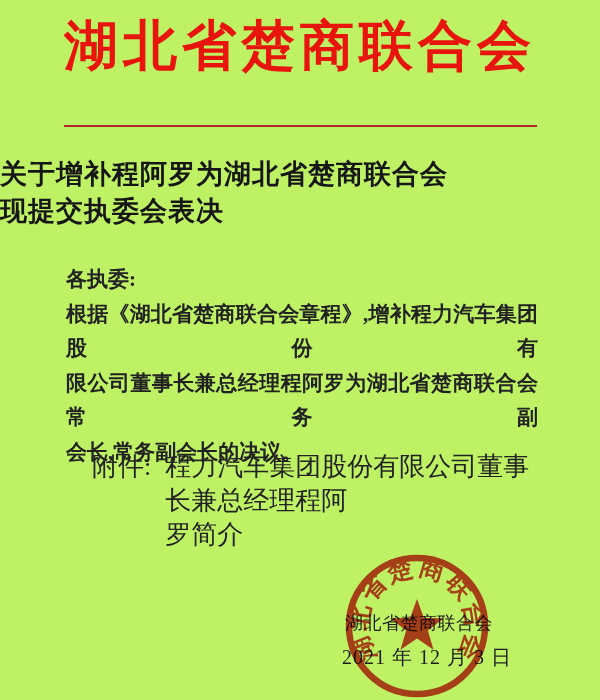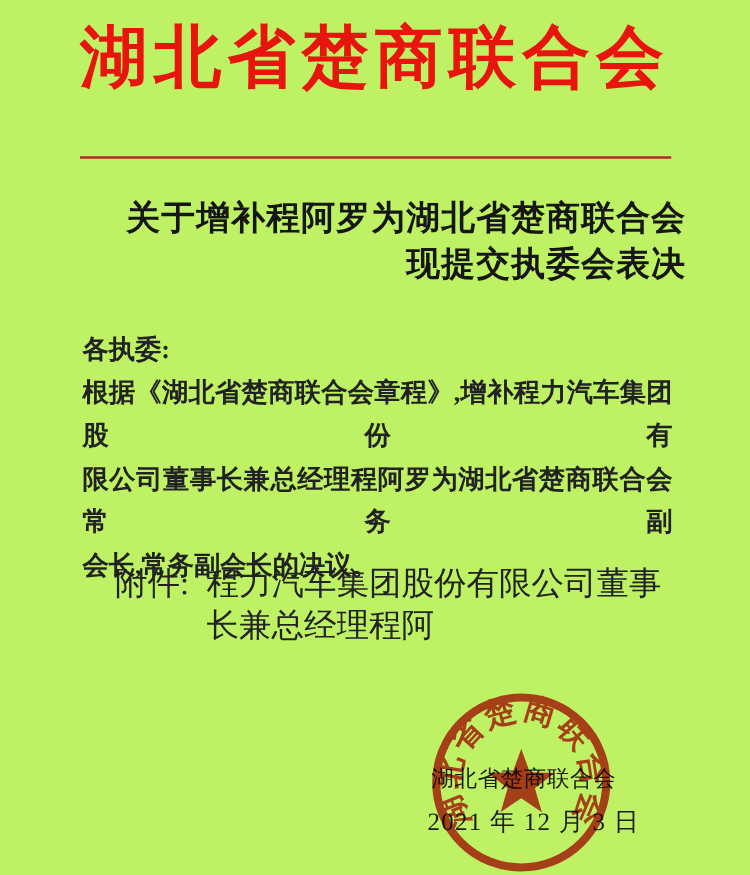--- a/index.html
+++ b/index.html
@@ -18,21 +18,21 @@
     letter-spacing:5px;
     color:#e8150e;
     white-space:nowrap;
   }
   .red-divider{
     position:absolute;top:125px;left:64px;width:473px;height:2px;
     background:#b5262c;
   }
   .doc-title{
     position:absolute;top:156px;left:0;width:549px;
-    text-align:right;
+    text-align:left;
     font-size:27px;font-weight:bold;line-height:37px;
     letter-spacing:1px;
     color:#161616;
   }
   .letter{
     position:absolute;top:262px;left:66px;width:472px;
     font-size:21px;line-height:34.5px;font-weight:bold;
   }
   .letter .line{min-height:34.5px;}
   .letter .just{text-align:justify;text-align-last:justify;}
@@ -84,20 +84,21 @@
     <div class="line">各执委:</div>
     <div class="line just">根据《湖北省楚商联合会章程》,增补程力汽车集团股份有</div>
     <div class="line just">限公司董事长兼总经理程阿罗为湖北省楚商联合会常务副</div>
     <div class="line">会长,常务副会长的决议。</div>
   </div>
 
   <div class="attachment">
     <div class="att-label">附件:</div>
     <div class="att-body">
       <div>程力汽车集团股份有限公司董事长兼总经理程阿</div>
+      <div>罗简介</div>
     </div>
   </div>
 
   <div class="signature">湖北省楚商联合会</div>
 
   <div class="doc-date">2021 年 12 月 3 日</div>
 
   <svg class="seal" viewBox="0 0 146 146" xmlns="http://www.w3.org/2000/svg" xmlns:xlink="http://www.w3.org/1999/xlink">
     <circle cx="73" cy="73" r="68" fill="none" stroke="#d9281e" stroke-width="6.5"></circle>
     <path id="sealArc" d="M 37.64 108.36 A 50 50 0 1 1 108.36 108.36" fill="none"></path>

